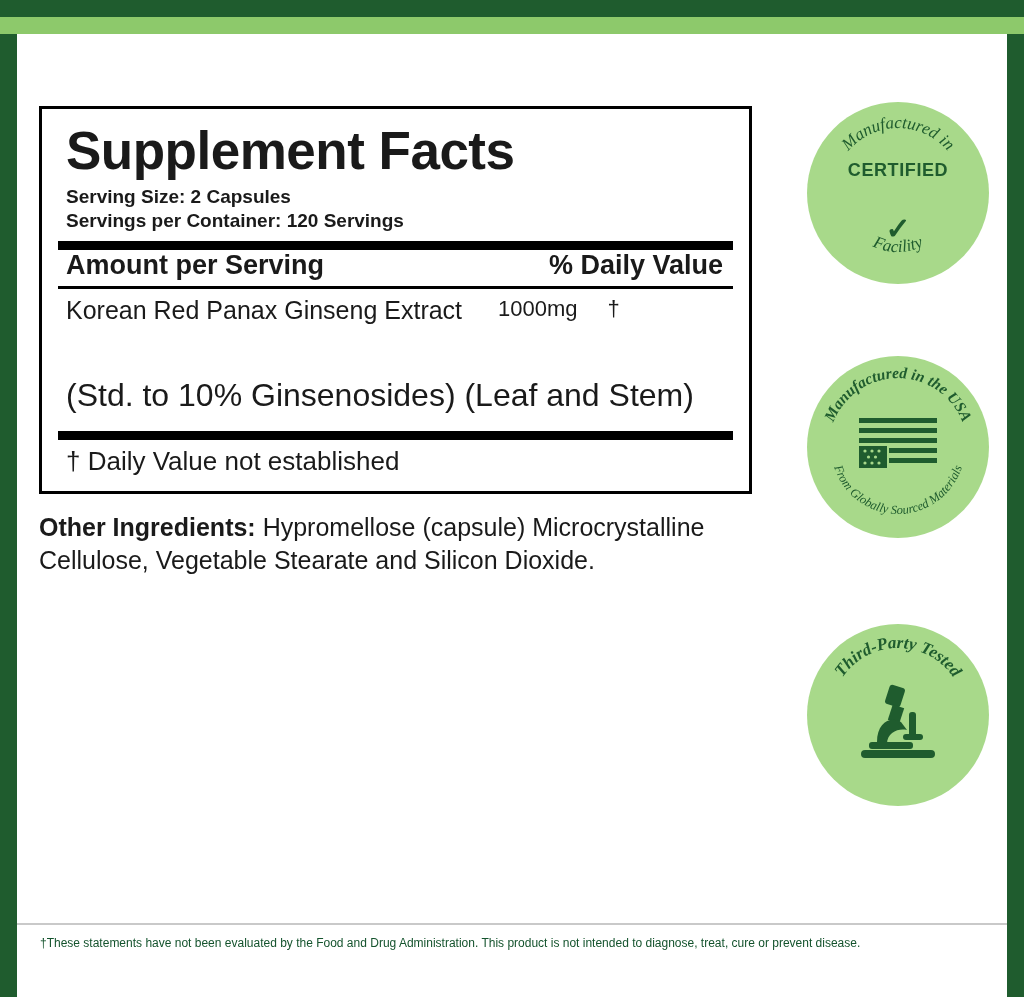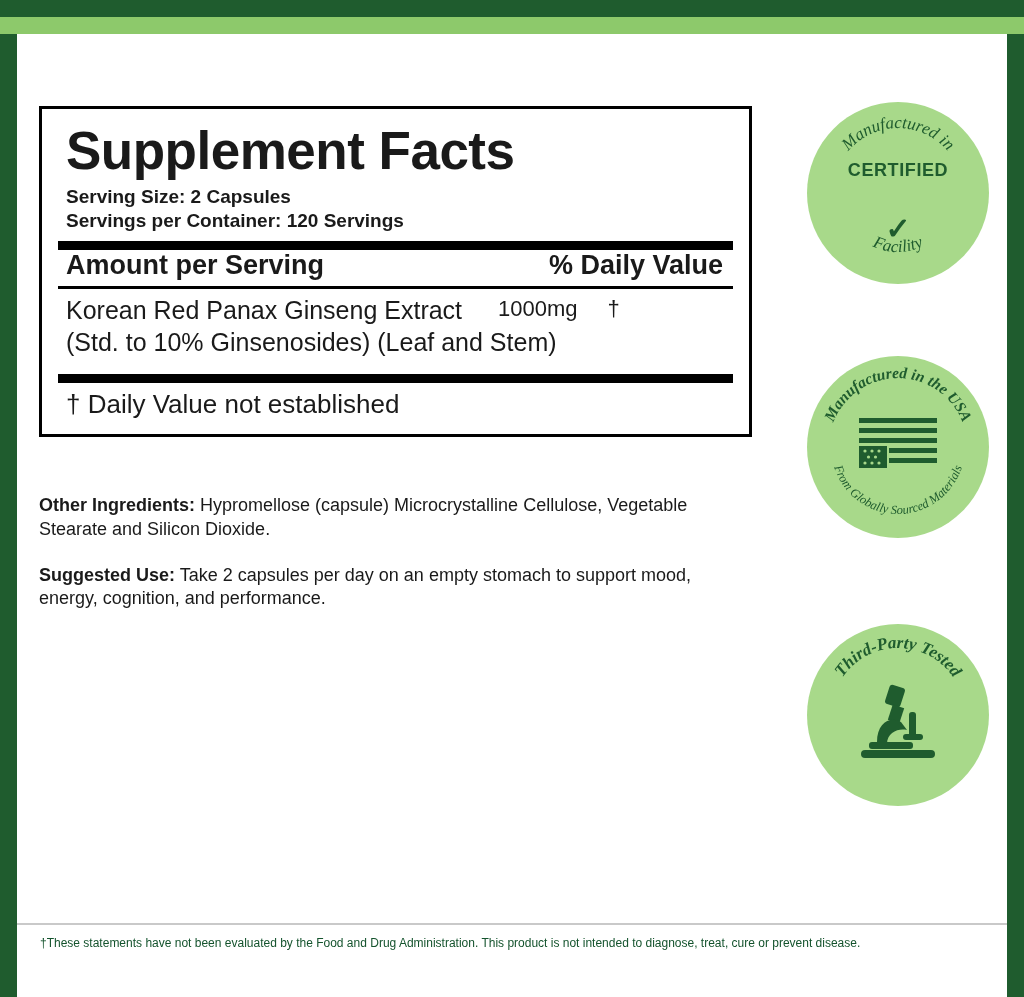--- a/index.html
+++ b/index.html
@@ -111,39 +111,40 @@
   }
   .sf-ing-amt {
     margin-left: 36px;
     font-size: 22px;
   }
   .sf-ing-dagger {
     margin-left: 30px;
     font-size: 22px;
   }
   .sf-ing-line2 {
-    font-size: 25px;
+    font-size: 32px;
     line-height: 1.25;
+    margin-top: 48px;
   }
   .sf-footnote {
     font-size: 26px;
     font-weight: normal;
     padding: 6px 4px 4px 8px;
   }
 
   
   .para-block {
     position: absolute;
     left: 22px;
     width: 700px;
   }
   .para {
-    font-size: 18px;
+    font-size: 25px;
     line-height: 1.32;
-    margin: 0 0 22px 0;
+    margin: 17px 0 22px 0;
   }
   .para b {
     font-weight: bold;
   }
 
   
   .badge {
     position: absolute;
     width: 182px;
     height: 182px;
@@ -262,24 +263,20 @@
 
     <div class="rule-thick"></div>
 
     <div class="sf-footnote">† Daily Value not established</div>
   </div>
 
   <div class="para-block" style="top: 460px;">
     <p class="para">
       <b>Other Ingredients:</b>
       <span>Hypromellose (capsule) Microcrystalline Cellulose, Vegetable Stearate and Silicon Dioxide.</span>
-    </p>
-    <p class="para">
-      <b>Suggested Use:</b>
-      <span>Take 2 capsules per day on an empty stomach to support mood, energy, cognition, and performance.</span>
     </p>
   </div>
 
   <div class="badge badge-gmp">
     <div class="badge-inner">
       <svg width="182" height="182" viewBox="0 0 182 182" aria-hidden="true">
         <defs>
           <path id="arcTopGmp" d="M 26,91 A 65,65 0 0 1 156,91"></path>
           <path id="arcBotGmp" d="M 32,91 A 59,59 0 0 0 150,91"></path>
         </defs>

